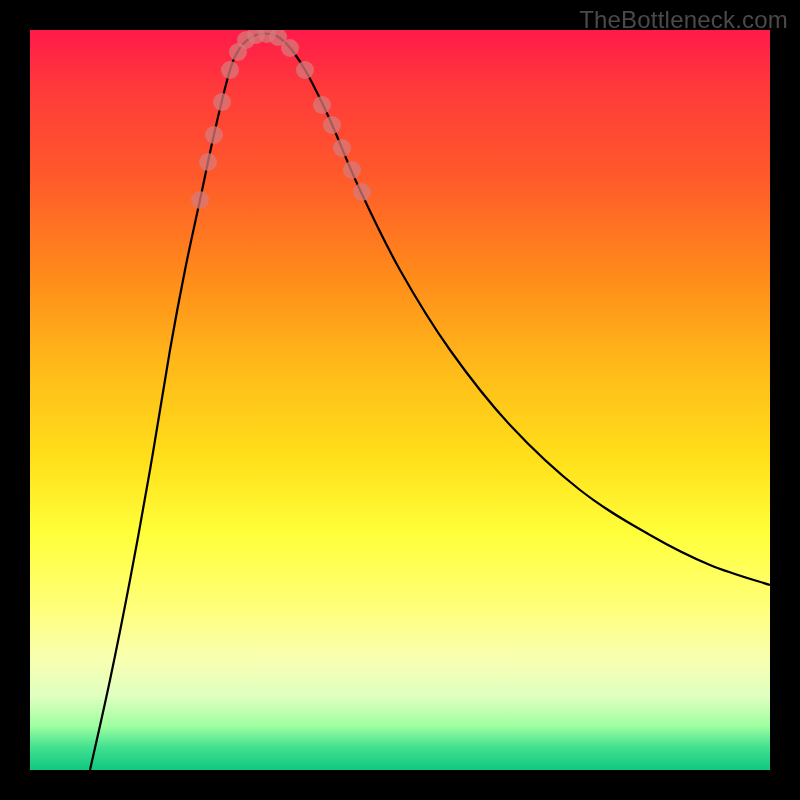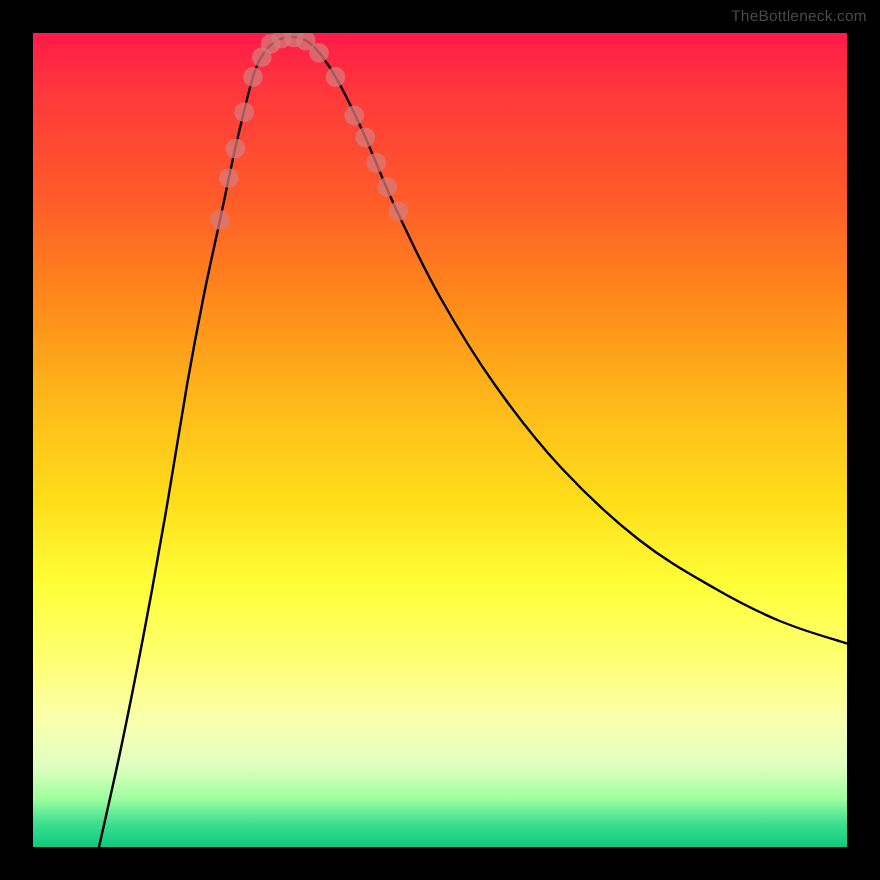--- a/index.html
+++ b/index.html
@@ -24,21 +24,21 @@
       #e0ffc0 90%,
       #a0ffa0 94%,
       #40e090 97%,
       #10c880 100%);
   }
   .watermark {
     position: absolute;
     top: 6px;
     right: 12px;
     color: #4a4a4a;
-    font-size: 14px;
+    font-size: 24px;
     font-weight: 500;
     letter-spacing: 0.2px;
     z-index: 10;
   }
   svg.overlay {
     position: absolute;
     left: 30px;
     top: 30px;
     width: 740px;
     height: 740px;

